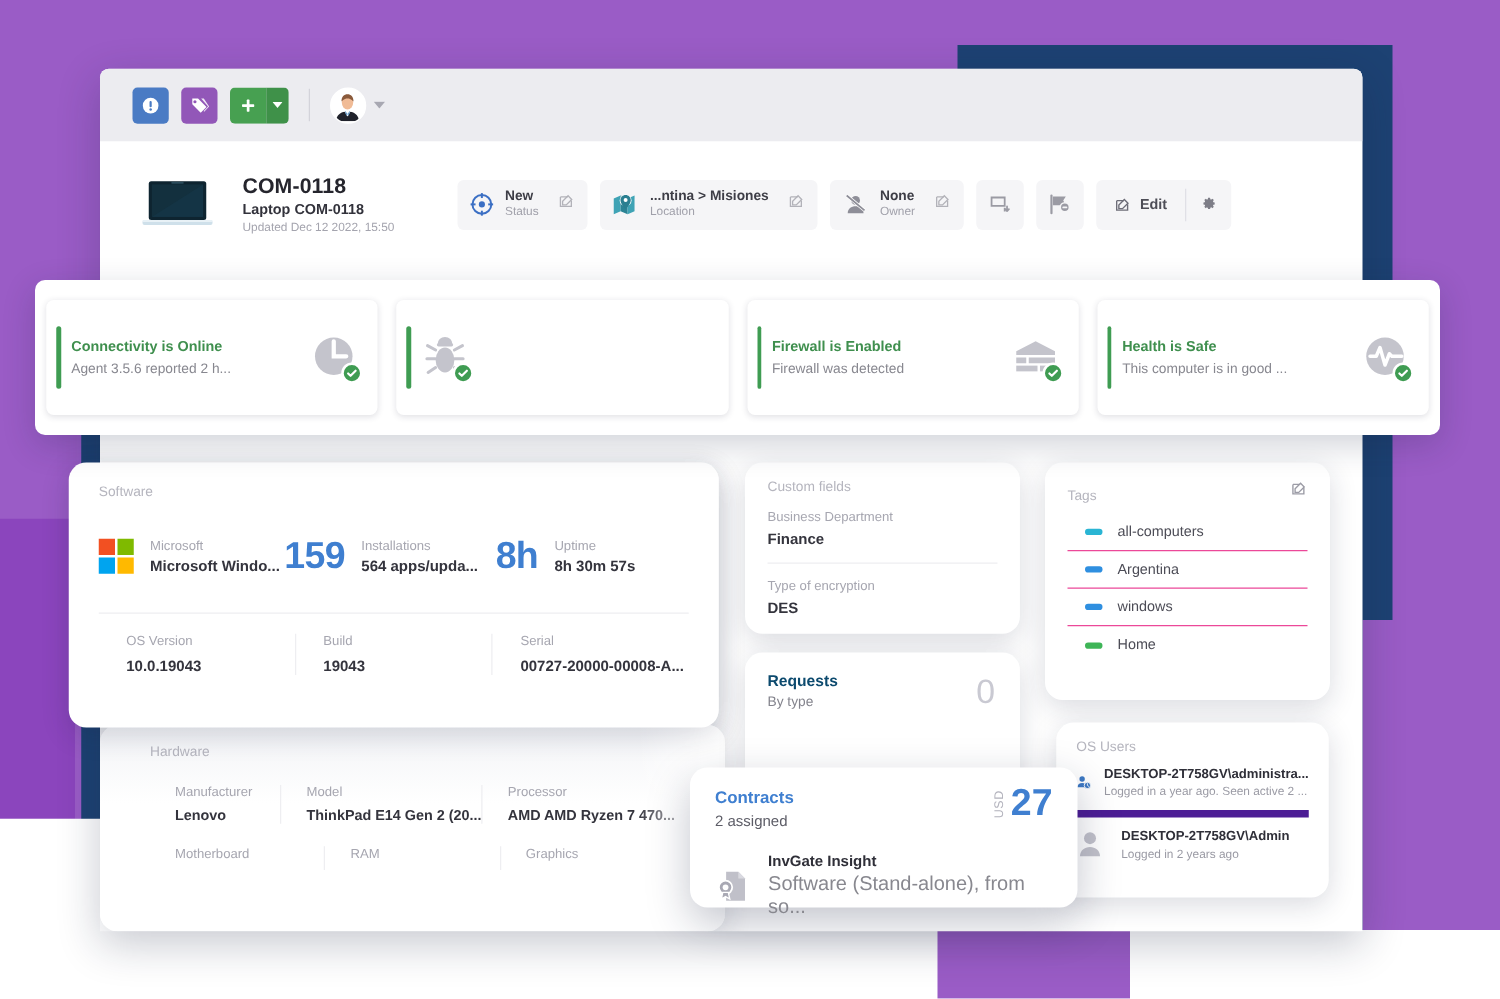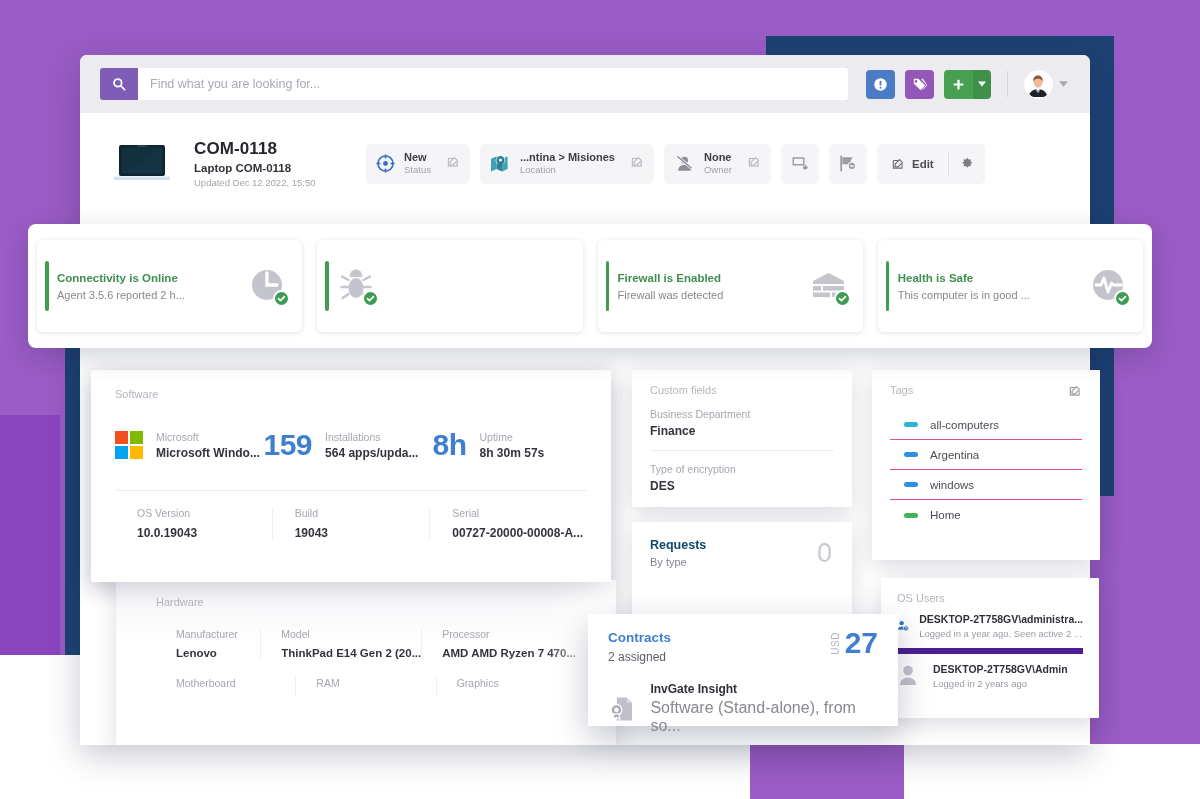--- a/index.html
+++ b/index.html
@@ -109,23 +109,22 @@
   .stat-sub { font-size: 11px; color: #87878f; margin-top: 5px; }
   .stat-icon { width: 40px; height: 40px; position: relative; flex: 0 0 40px; }
   .chk {
     position: absolute; right: -2px; bottom: -1px; width: 17px; height: 17px; border-radius: 50%;
     background: #3f9c52; border: 2px solid #fff;
     display: flex; align-items: center; justify-content: center;
   }
 
   
   .card {
-    position: absolute; background: #ffffff; border-radius: 1px;
+    position: absolute; background: #ffffff; border-radius: 14px;
     box-shadow: 0 6px 22px rgba(22,30,60,.16);
-    margin-left: 36px;
   }
   .card-label { font-size: 11px; color: #b5b5be; }
 
   
   .sw-card { left: 55px; top: 370px; width: 520px; height: 212px; padding: 18px 24px; }
   .sw-top { display: flex; align-items: center; margin-top: 28px; gap: 0; }
   .win-logo { width: 28px; height: 28px; display: grid; grid-template-columns: 1fr 1fr; grid-template-rows: 1fr 1fr; gap: 2.5px; flex: 0 0 28px; }
   .win-logo i { display: block; }
   .sw-pair { margin-left: 13px; width: 120px; }
   .sw-pair .k { font-size: 10.5px; color: #a6a6b0; }
@@ -158,21 +157,21 @@
   .cf-div { height: 1px; background: #eeeef1; margin-top: 12px; }
 
   
   .rq-card { left: 596px; top: 522px; width: 220px; height: 110px; padding: 16px 18px; }
   .rq-title { font-size: 12.5px; font-weight: bold; color: #0c4a6e; }
   .rq-sub { font-size: 11px; color: #84848d; margin-top: 4px; }
   .rq-num { position: absolute; right: 20px; top: 16px; font-size: 27px; color: #c9c9d2; font-weight: normal; }
 
   
   .tg-card { left: 836px; top: 370px; width: 228px; height: 190px; padding: 14px 18px; }
-  .tg-head { display: flex; justify-content: space-between; align-items: flex-start; }
+  .tg-head { display: flex; justify-content: space-between; align-items: flex-end; }
   .tg-list { margin-top: 8px; }
   .tg-row { display: flex; align-items: center; gap: 12px; height: 30px; border-bottom: 1px solid #ec4899; padding-left: 14px; }
   .tg-row:last-child { border-bottom: none; }
   .tg-dot { width: 14px; height: 5px; border-radius: 3px; flex: 0 0 14px; }
   .tg-name { font-size: 11.5px; color: #4c4c56; }
 
   
   .os-card { left: 845px; top: 578px; width: 218px; height: 140px; padding: 14px 16px; }
   .os-row { display: flex; align-items: center; gap: 10px; padding: 9px 0; border-bottom: 6px solid #4c1d95; }
   .os-row:last-child { border-bottom: none; }
@@ -203,29 +202,20 @@
   <div class="bg bg-navy-body"></div>
   <div class="bg bg-purple-dark-l"></div>
   <div class="bg bg-white-bottom"></div>
   <div class="bg bg-white-bl2"></div>
   <div class="bg bg-white-left"></div>
   <div class="bg bg-purple-br"></div>
 
   <div class="window">
 
     <div class="topbar">
-      <div class="search-wrap">
-        <div class="search-btn">
-          <svg width="14" height="14" viewBox="0 0 24 24" fill="none" stroke="#fff" stroke-width="3">
-            <circle cx="10" cy="10" r="6.5"></circle>
-              <line x1="15" y1="15" x2="21.5" y2="21.5" stroke-linecap="round"></line>
-          </svg>
-        </div>
-        <input class="search-input" type="text" placeholder="Find what you are looking for..." style="">
-      </div>
 
       <div class="hdr-icons">
         <div class="hicon blue">
           <svg width="15" height="15" viewBox="0 0 24 24">
             <circle cx="12" cy="12" r="10" fill="#fff"></circle>
             <rect x="10.6" y="6" width="2.8" height="8" rx="1.3" fill="#4a7bc4"></rect>
             <circle cx="12" cy="17" r="1.6" fill="#4a7bc4"></circle>
           </svg>
         </div>
         <div class="hicon purple">

